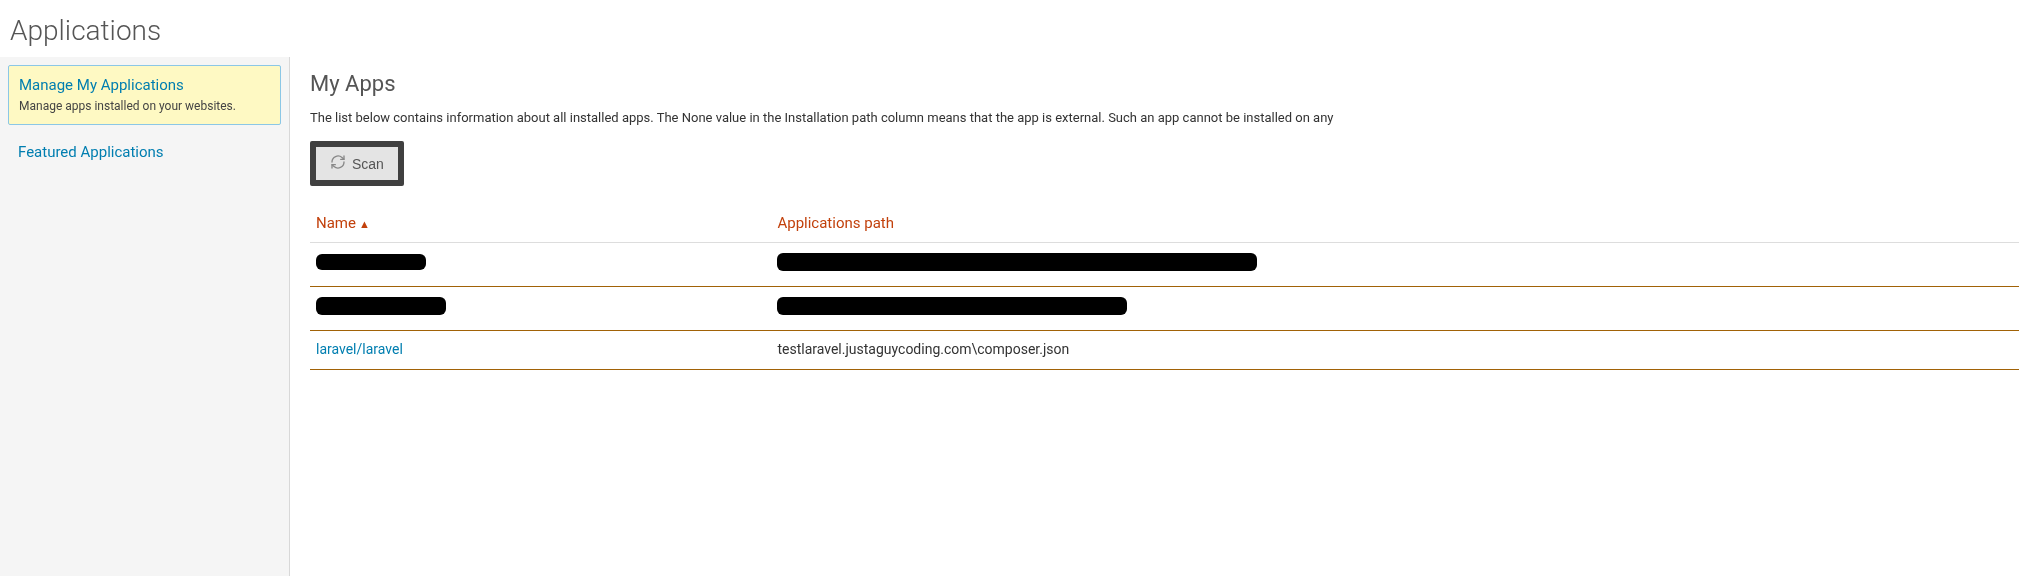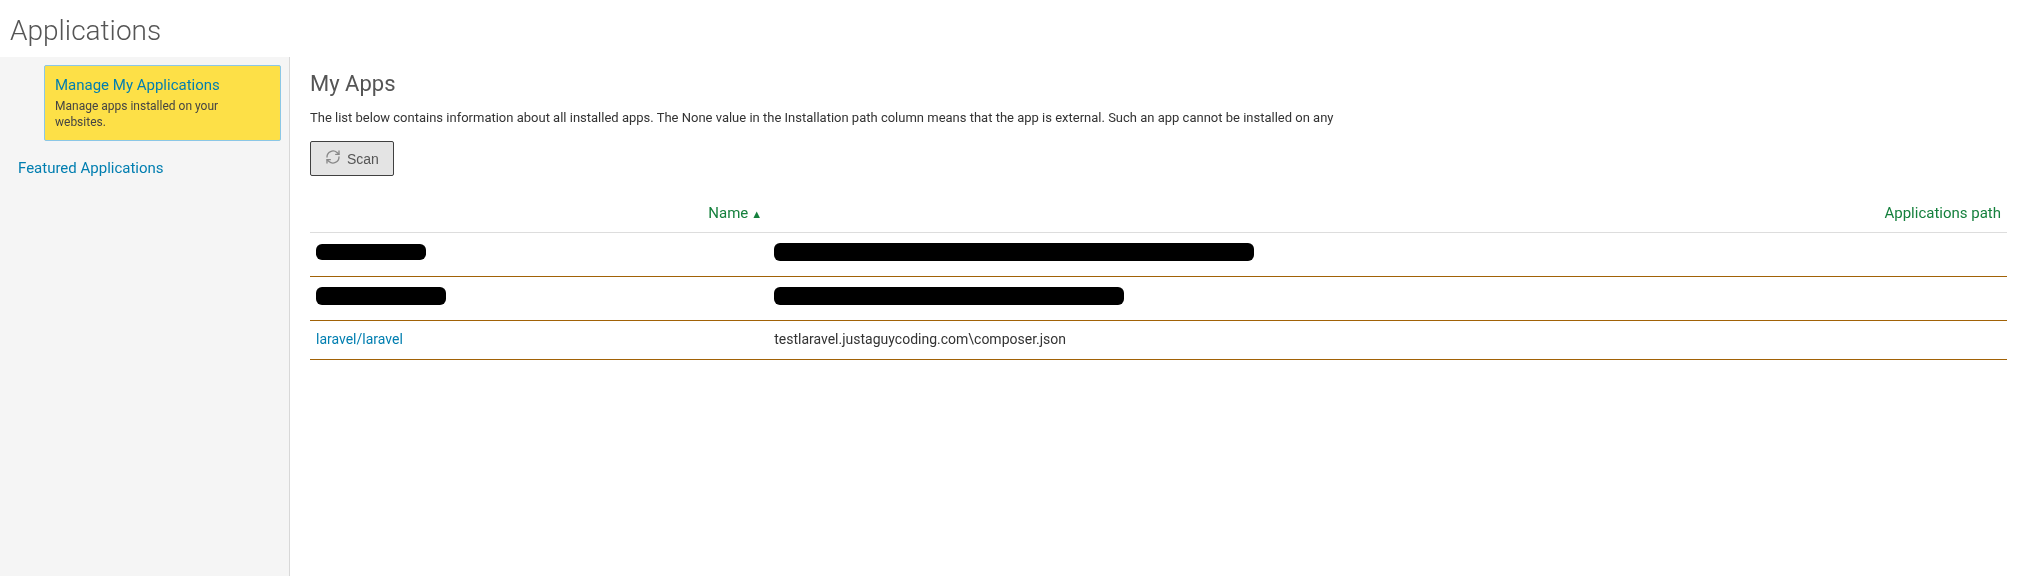--- a/index.html
+++ b/index.html
@@ -28,75 +28,74 @@
       display: flex;
       flex-direction: column;
       gap: 8px;
     }
     .sidebar-item {
       padding: 10px 10px;
       border-radius: 2px;
       cursor: pointer;
     }
     .sidebar-item.active {
-      background: #fde047;
+      background: #fef9c3;
       border: 1px solid #8bc7e6;
-      margin-left: 36px;
     }
     .sidebar-item-title {
       color: #007eb0;
       font-size: 15px;
       margin-bottom: 4px;
     }
     .sidebar-item-desc {
       color: #444;
       font-size: 12px;
       line-height: 1.35;
     }
     .main {
       flex: 1;
-      padding: 14px 12px 14px 20px;
+      padding: 14px 0 14px 20px;
       overflow: hidden;
     }
     .main-heading {
       font-size: 22px;
       font-weight: 400;
       color: #555;
       margin-bottom: 14px;
     }
     .main-desc {
       color: #333;
       font-size: 13px;
       margin-bottom: 16px;
       white-space: nowrap;
       overflow: hidden;
     }
     .scan-btn {
       background: #e4e4e4;
-      border: 1px solid #404040;
+      border: 6px solid #404040;
       padding: 7px 14px;
       font-size: 14px;
       color: #555;
       cursor: pointer;
       display: inline-flex;
       align-items: center;
       gap: 6px;
       border-radius: 2px;
     }
     .scan-btn svg { width: 16px; height: 16px; }
     .table {
       width: 100%;
       margin-top: 18px;
       border-collapse: collapse;
     }
     .table thead th {
-      text-align: right;
+      text-align: left;
       font-weight: 400;
       font-size: 15px;
-      color: #15803d;
+      color: #c2410c;
       padding: 10px 6px;
       border-bottom: 1px solid #ddd;
     }
     .col-name { width: 27%; }
     .col-path { width: 73%; }
     .sort-caret { font-size: 11px; margin-left: 3px; }
     .table tbody td {
       padding: 10px 6px 12px 6px;
       border-bottom: 1px solid #a16207;
       vertical-align: middle;

